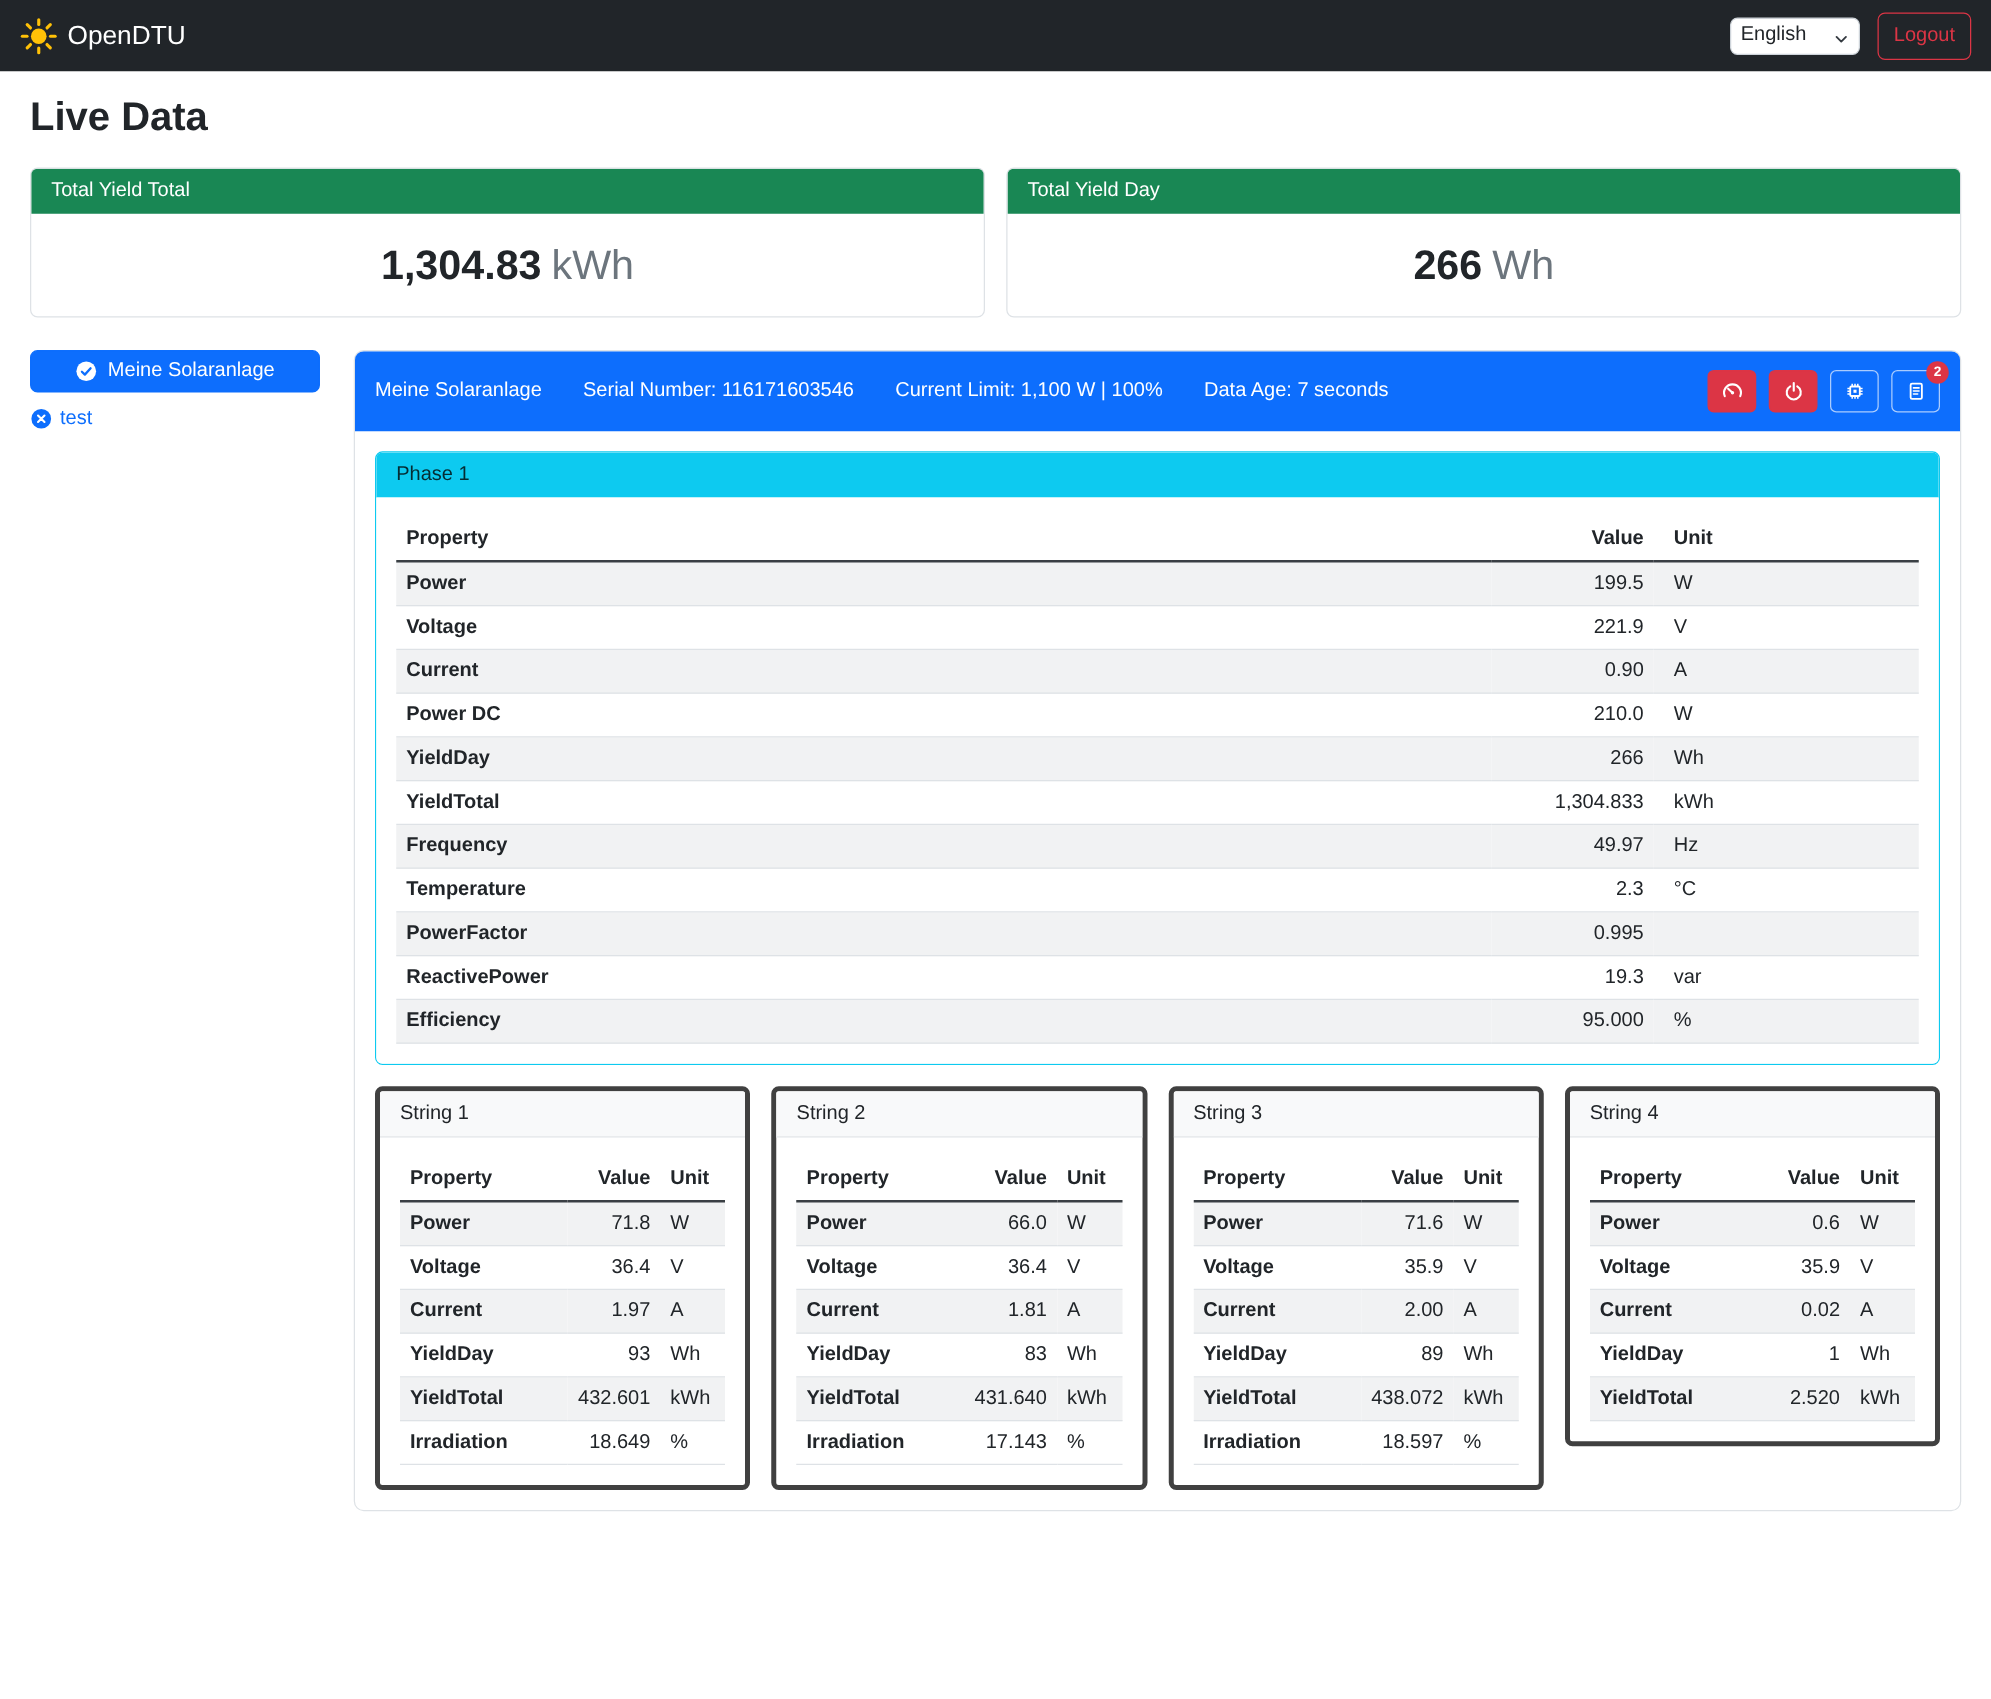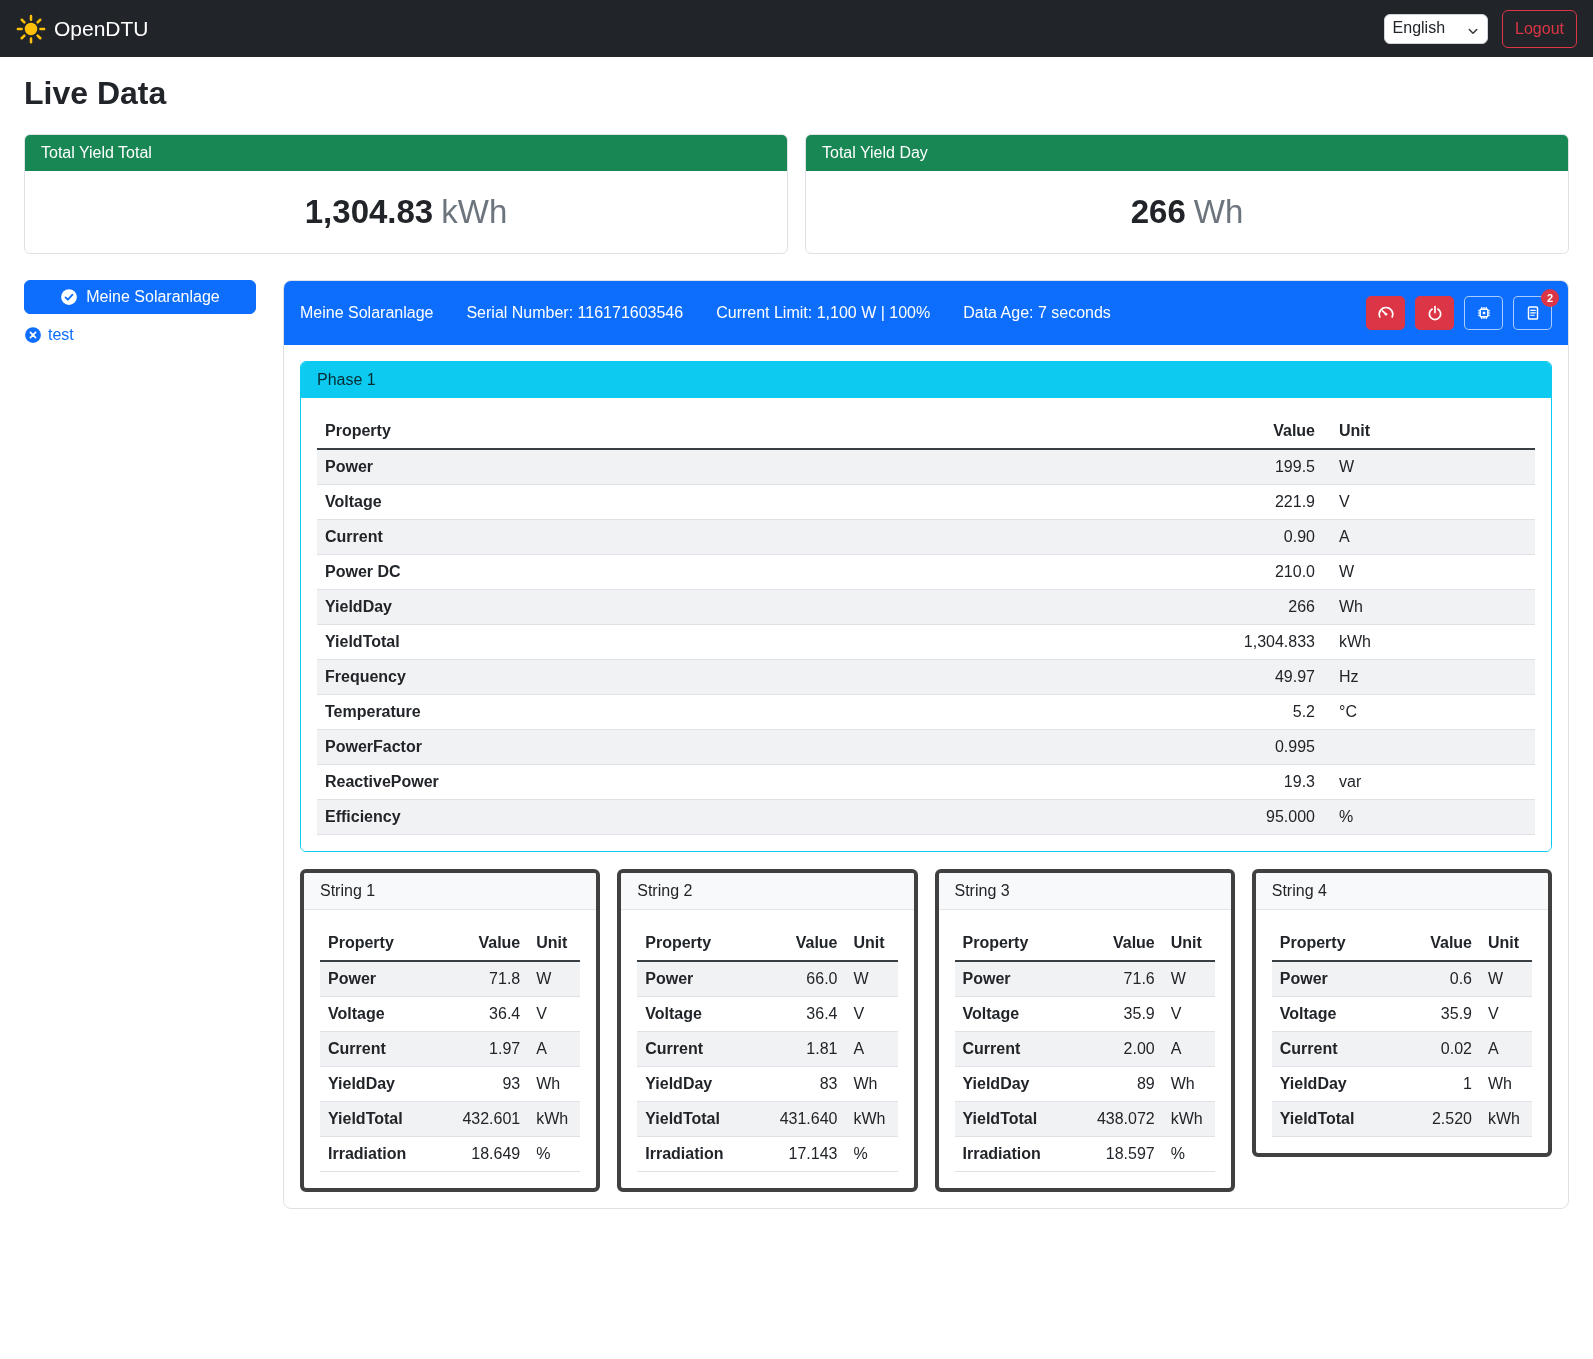--- a/index.html
+++ b/index.html
@@ -296,21 +296,21 @@
                   </tr>
 
                   <tr>
                     <td class="col-prop">Frequency</td>
                     <td class="col-val">49.97</td>
                     <td class="col-unit">Hz</td>
                   </tr>
 
                   <tr>
                     <td class="col-prop">Temperature</td>
-                    <td class="col-val">5.2</td>
+                    <td class="col-val">2.3</td>
                     <td class="col-unit">°C</td>
                   </tr>
 
                   <tr>
                     <td class="col-prop">PowerFactor</td>
                     <td class="col-val">0.995</td>
                     <td class="col-unit"></td>
                   </tr>
 
                   <tr>

